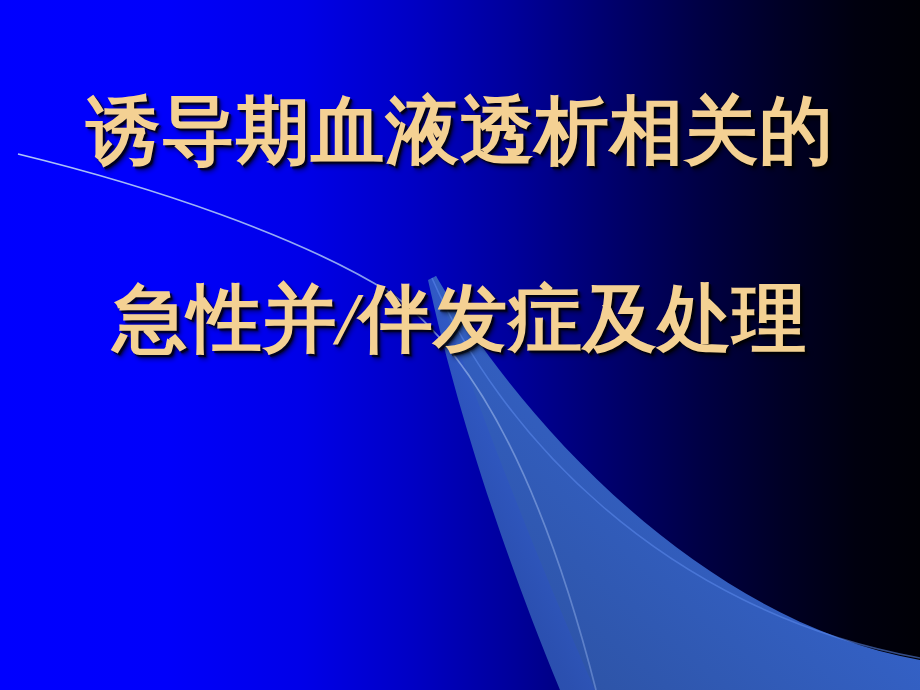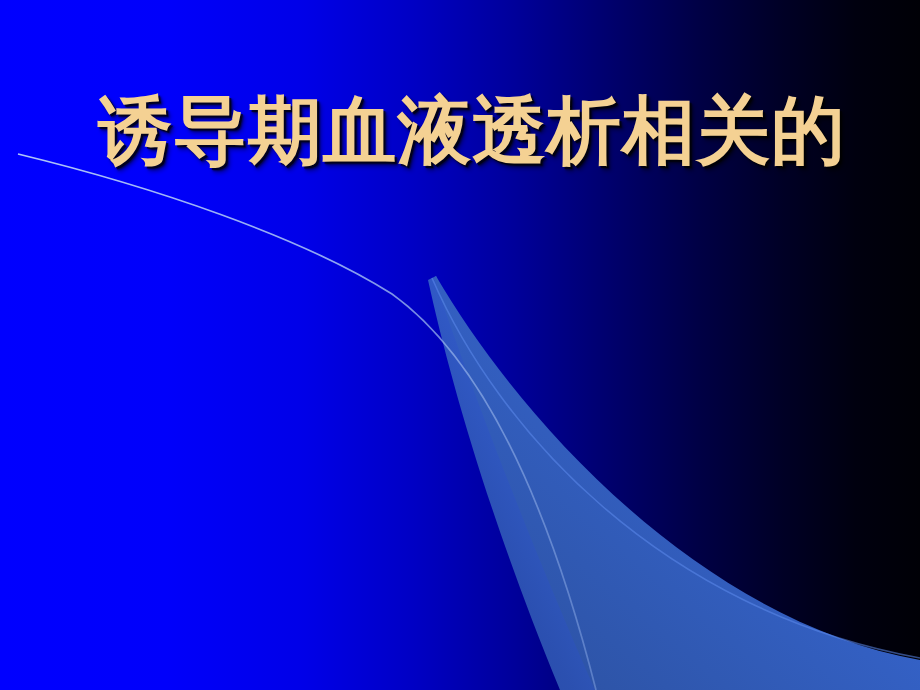--- a/index.html
+++ b/index.html
@@ -39,21 +39,21 @@
   }
   #bg-art svg {
     display: block;
     width: 920px;
     height: 690px;
   }
 
   
   #title-block {
     position: absolute;
-    left: 12px;
+    left: 0;
     top: 0;
     width: 896px;
     height: 690px;
     z-index: 5;
   }
   .title-line {
     position: absolute;
     left: 0;
     width: 920px;
     text-align: center;
@@ -127,15 +127,16 @@
                C 498 430, 660 610, 920 658" fill="none" stroke="#5d8bec" stroke-width="1.6" opacity="0.55"></path>
 
       <path d="M 18 154
                C 150 186, 300 236, 392 294
                C 470 350, 540 470, 596 690" fill="none" stroke="url(#hairGrad)" stroke-width="1.7"></path>
     </svg>
   </div>
 
   <div id="title-block">
     <div class="title-line" id="title-line-1">诱导期血液透析相关的</div>
+    <div class="title-line" id="title-line-2"><span>急性并</span><span class="slash">/</span><span>伴发症及处理</span></div>
   </div>
 
 </div>
 
 </body></html>

